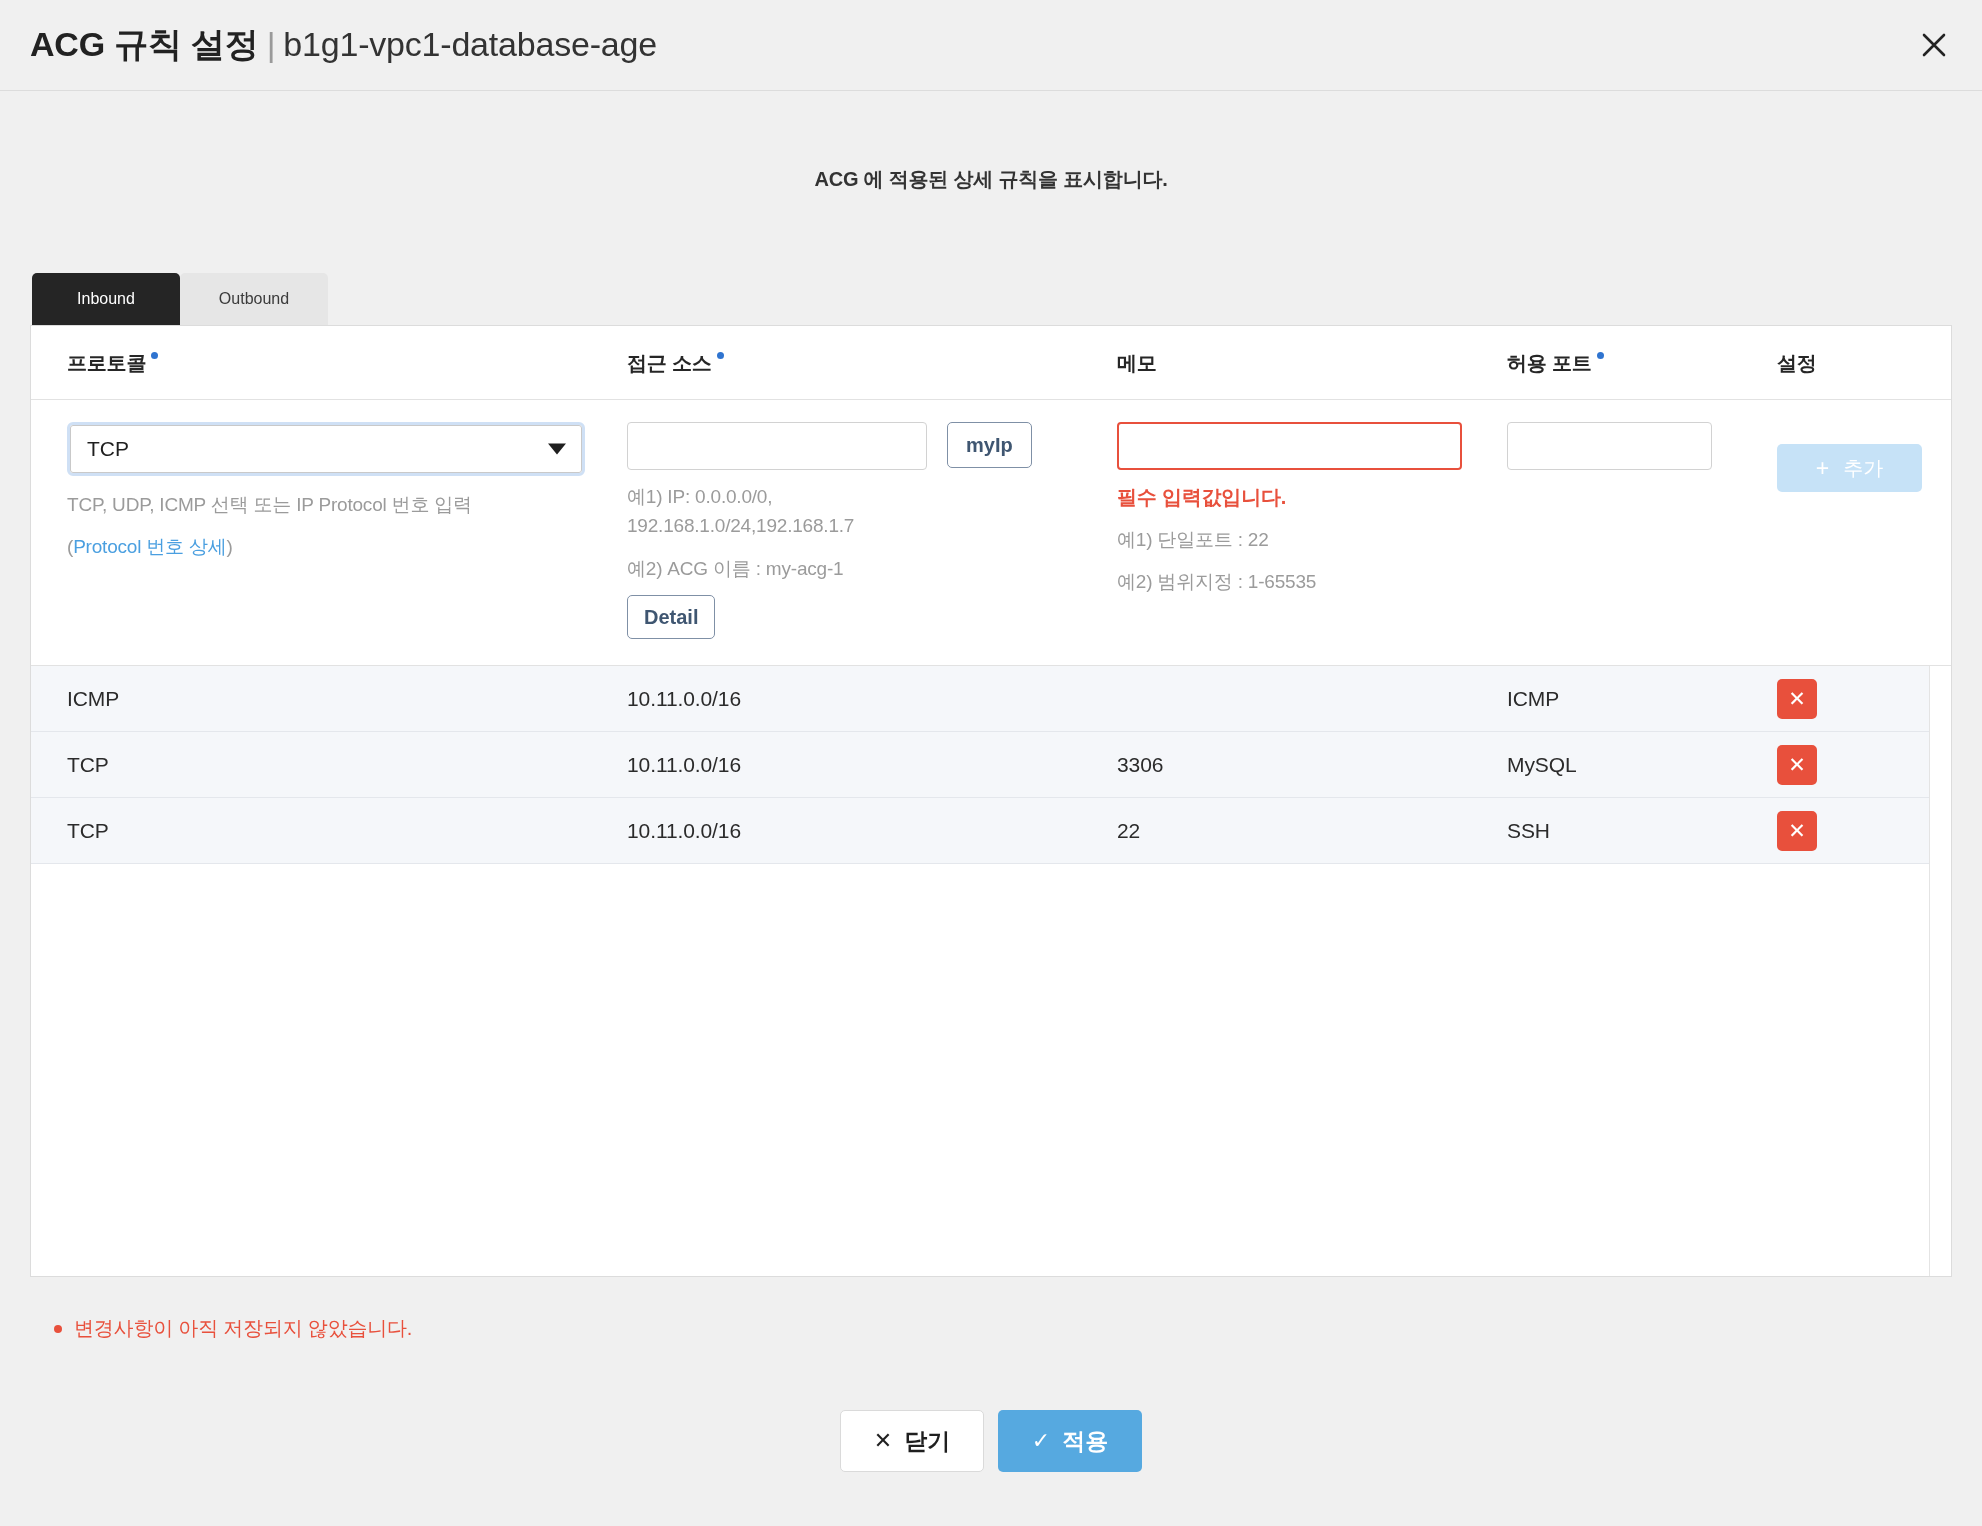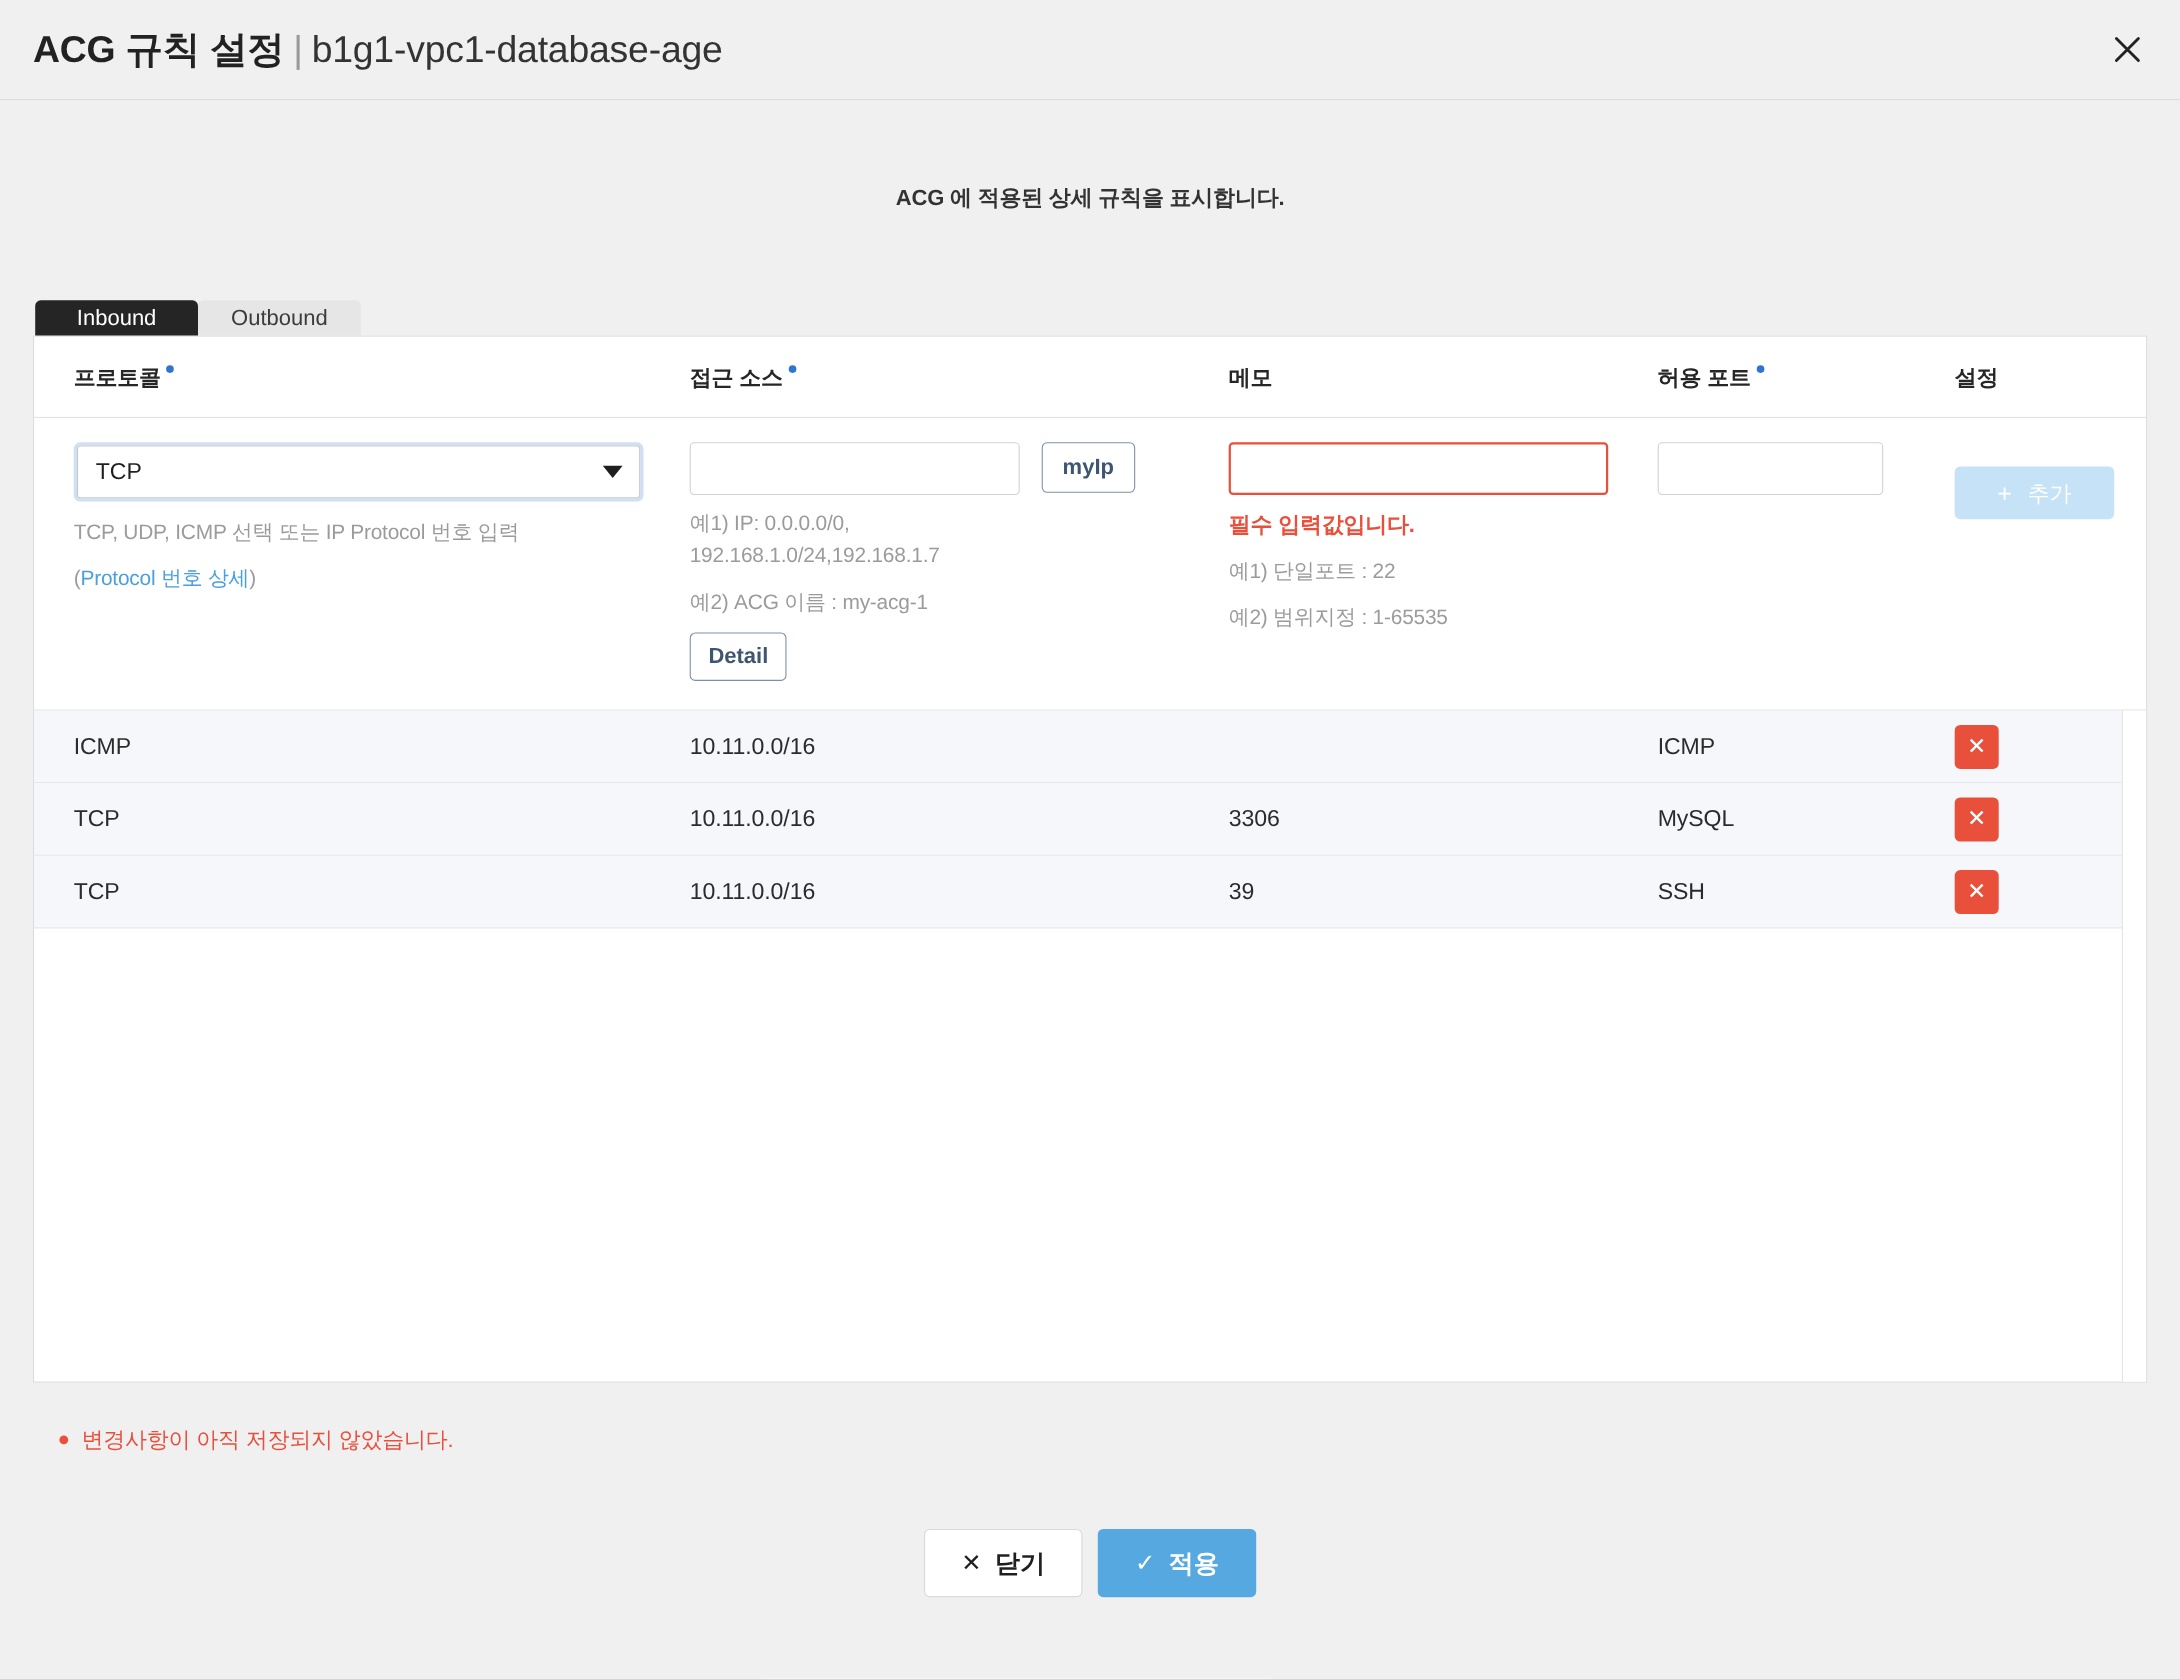--- a/index.html
+++ b/index.html
@@ -74,27 +74,27 @@
     letter-spacing: -0.2px;
   }
 
   
   .tabs {
     display: flex;
     margin-top: 80px;
     padding-left: 2px;
   }
   .tab {
-    height: 32px;
+    height: 52px;
     min-width: 148px;
     padding: 0 26px;
     display: flex;
     align-items: center;
     justify-content: center;
-    font-size: 20px;
+    font-size: 16px;
     border-radius: 5px 5px 0 0;
     cursor: pointer;
     border: none;
     font-family: inherit;
   }
   .tab.active {
     background: #252525;
     color: #ffffff;
   }
   .tab.inactive {
@@ -496,21 +496,21 @@
             <div class="td actions">
               <button class="del-btn">
                 <span>✕</span>
               </button>
             </div>
           </div>
 
           <div class="row-grid data-row">
             <div class="td">TCP</div>
             <div class="td">10.11.0.0/16</div>
-            <div class="td">39</div>
+            <div class="td">22</div>
             <div class="td">SSH</div>
             <div class="td actions">
               <button class="del-btn">
                 <span>✕</span>
               </button>
             </div>
           </div>
 
         </div>
         <div class="scroll-gutter"></div>

